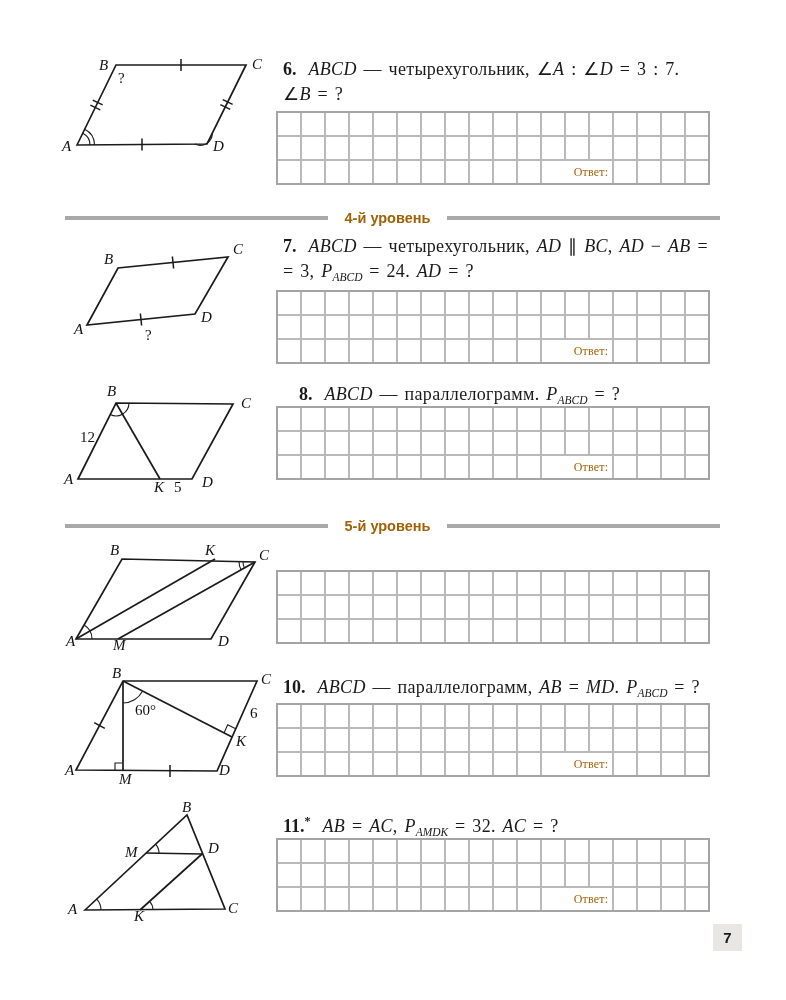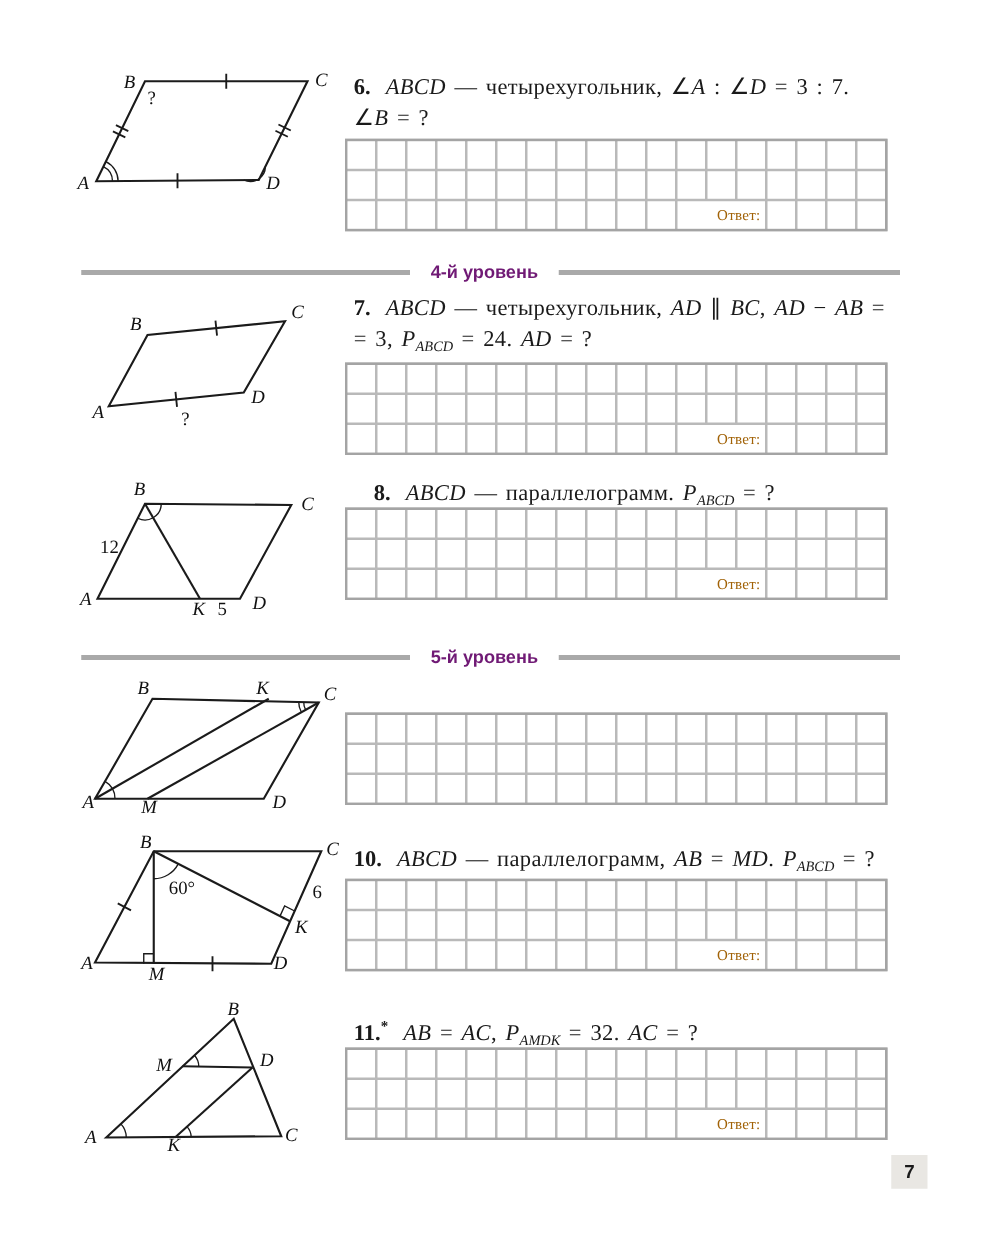--- a/index.html
+++ b/index.html
@@ -19,21 +19,21 @@
   .agrid .cell{background:#ffffff;}
   .agrid .cell-answer-label{display:flex;align-items:center;justify-content:center;
         font-size:12px;color:#a16207;letter-spacing:.2px;padding-left:28px;}
 
   
   .divider{position:absolute;left:0;width:786px;height:20px;}
   .divider .bar{position:absolute;top:8px;height:4px;background:#a9a9a9;}
   .divider .bar-l{left:65px;width:263px;}
   .divider .bar-r{left:447px;width:273px;}
   .divider .lvl{position:absolute;left:328px;width:119px;top:2px;text-align:center;
-        font-family:"Liberation Sans",sans-serif;font-weight:700;font-size:14.5px;color:#701a75;}
+        font-family:"Liberation Sans",sans-serif;font-weight:700;font-size:14.5px;color:#a16207;}
 
   
   .diagram{position:absolute;}
   .diagram .shape{fill:none;stroke:#1b1b1b;stroke-width:1.7;stroke-linejoin:miter;}
   .diagram .seg{fill:none;stroke:#1b1b1b;stroke-width:1.7;}
   .diagram .thin{fill:none;stroke:#1b1b1b;stroke-width:1.1;}
   .diagram .tick{stroke:#1b1b1b;stroke-width:1.5;}
   .diagram text{font-family:"Liberation Serif",serif;font-size:15px;font-style:italic;fill:#111;}
   .diagram text.num{font-style:normal;}
 

